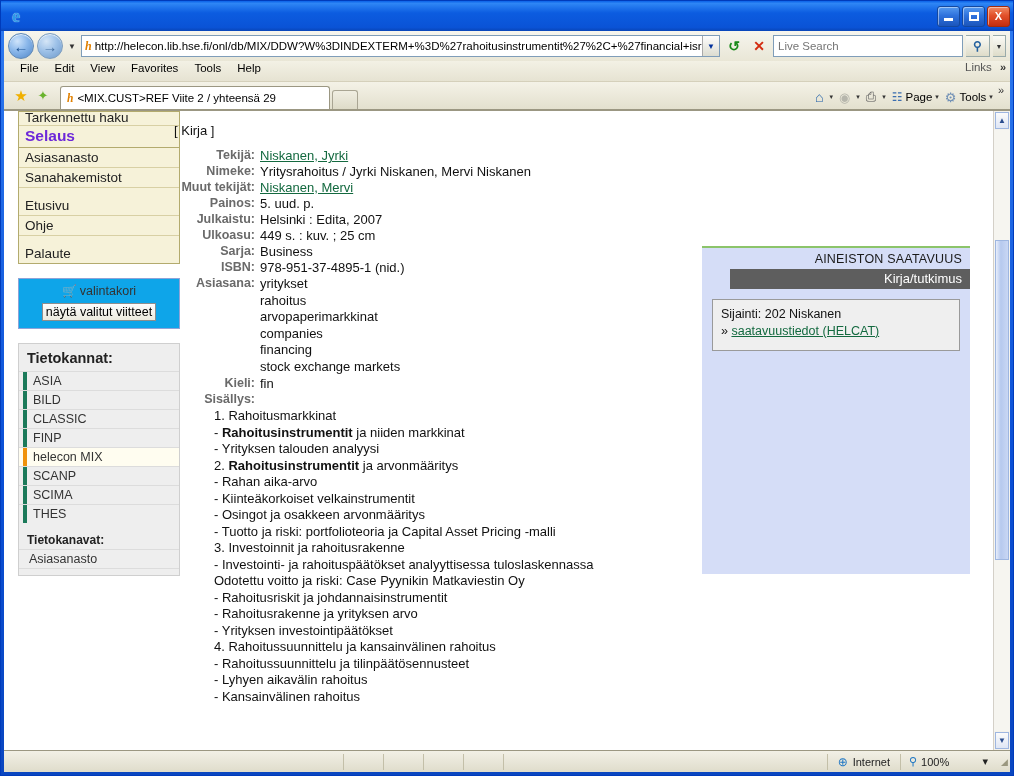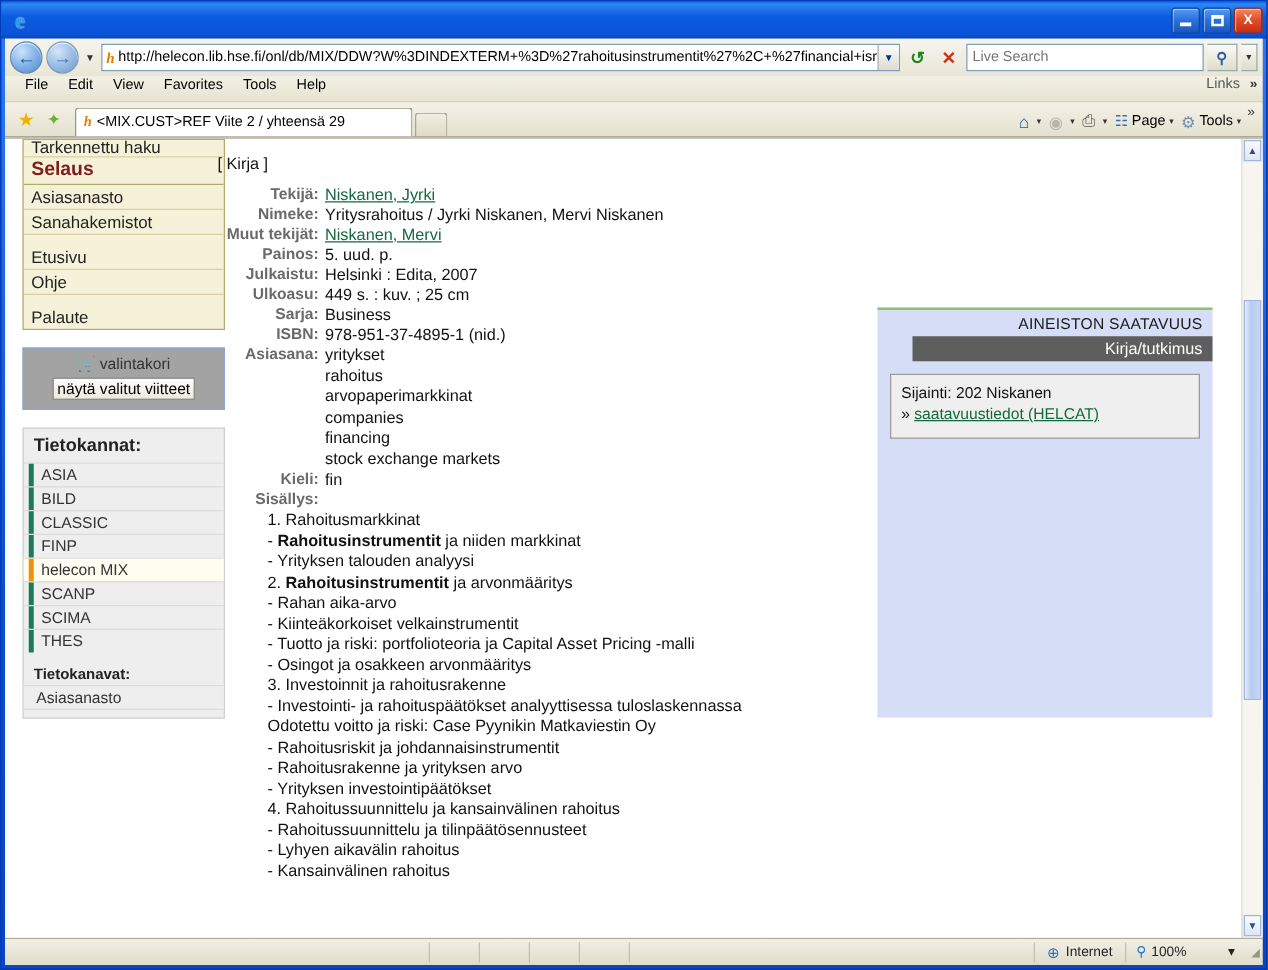--- a/index.html
+++ b/index.html
@@ -245,28 +245,28 @@
     background: #f6f2d9;
     border: 1px solid #b3ab6e;
     margin-bottom: 14px;
   }
   .nav-row {
     padding: 2px 6px; font-size: 13.5px; color: #222;
     border-bottom: 1px solid #d8d0a4;
   }
   .nav-row.clip { padding-top: 0; height: 14px; overflow: hidden; line-height: 12px; }
   .nav-row.head {
-    font-weight: bold; font-size: 15.5px; color: #7f1d1d;
+    font-weight: bold; font-size: 15.5px; color: #6d28d9;
     border-bottom: 1px solid #b3ab6e; padding: 1px 6px 2px;
   }
   .nav-row.gap { border-bottom: 0; height: 8px; padding: 0; }
   .nav-row.last { border-bottom: 0; }
 
   .cart-box {
-    border: 1px solid #8ea3d8; background: #a3a3a3;
+    border: 1px solid #8ea3d8; background: #0ea5e9;
     padding: 5px 20px 7px; margin-bottom: 14px; text-align: center;
   }
   .cart-line { font-size: 12.5px; color: #333; margin-bottom: 4px; }
   .cart-ic { font-size: 12px; margin-right: 3px; color: #444; }
   .cart-btn {
     font-size: 12.5px; font-family: "Liberation Sans", sans-serif;
     background: linear-gradient(to bottom,#fdfdfd,#eceade);
     border: 1px solid #8d8d8d; padding: 1px 3px; color: #000;
   }
 
@@ -575,22 +575,22 @@
             </div>
           </div>
 
           <div class="toc">
             <div><span>1. Rahoitusmarkkinat</span><b></b><span></span></div>
             <div><span>- </span><b>Rahoitusinstrumentit</b><span> ja niiden markkinat</span></div>
             <div><span>- Yrityksen talouden analyysi</span><b></b><span></span></div>
             <div><span>2. </span><b>Rahoitusinstrumentit</b><span> ja arvonmääritys</span></div>
             <div><span>- Rahan aika-arvo</span><b></b><span></span></div>
             <div><span>- Kiinteäkorkoiset velkainstrumentit</span><b></b><span></span></div>
+            <div><span>- Osingot ja osakkeen arvonmääritys</span><b></b><span></span></div>
             <div><span>- Tuotto ja riski: portfolioteoria ja Capital Asset Pricing -malli</span><b></b><span></span></div>
-            <div><span>- Osingot ja osakkeen arvonmääritys</span><b></b><span></span></div>
             <div><span>3. Investoinnit ja rahoitusrakenne</span><b></b><span></span></div>
             <div><span>- Investointi- ja rahoituspäätökset analyyttisessa tuloslaskennassa</span><b></b><span></span></div>
             <div><span>Odotettu voitto ja riski: Case Pyynikin Matkaviestin Oy</span><b></b><span></span></div>
             <div><span>- Rahoitusriskit ja johdannaisinstrumentit</span><b></b><span></span></div>
             <div><span>- Rahoitusrakenne ja yrityksen arvo</span><b></b><span></span></div>
             <div><span>- Yrityksen investointipäätökset</span><b></b><span></span></div>
             <div><span>4. Rahoitussuunnittelu ja kansainvälinen rahoitus</span><b></b><span></span></div>
             <div><span>- Rahoitussuunnittelu ja tilinpäätösennusteet</span><b></b><span></span></div>
             <div><span>- Lyhyen aikavälin rahoitus</span><b></b><span></span></div>
             <div><span>- Kansainvälinen rahoitus</span><b></b><span></span></div>

